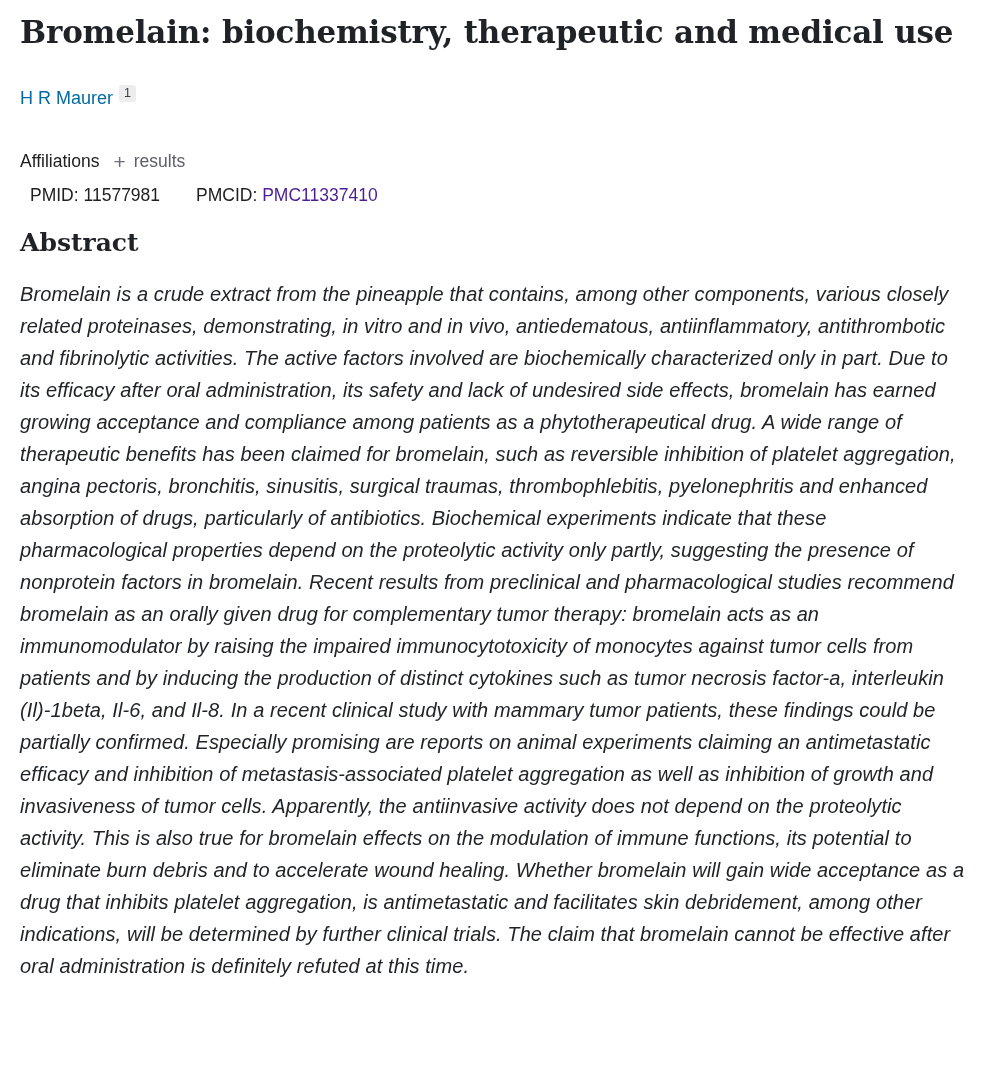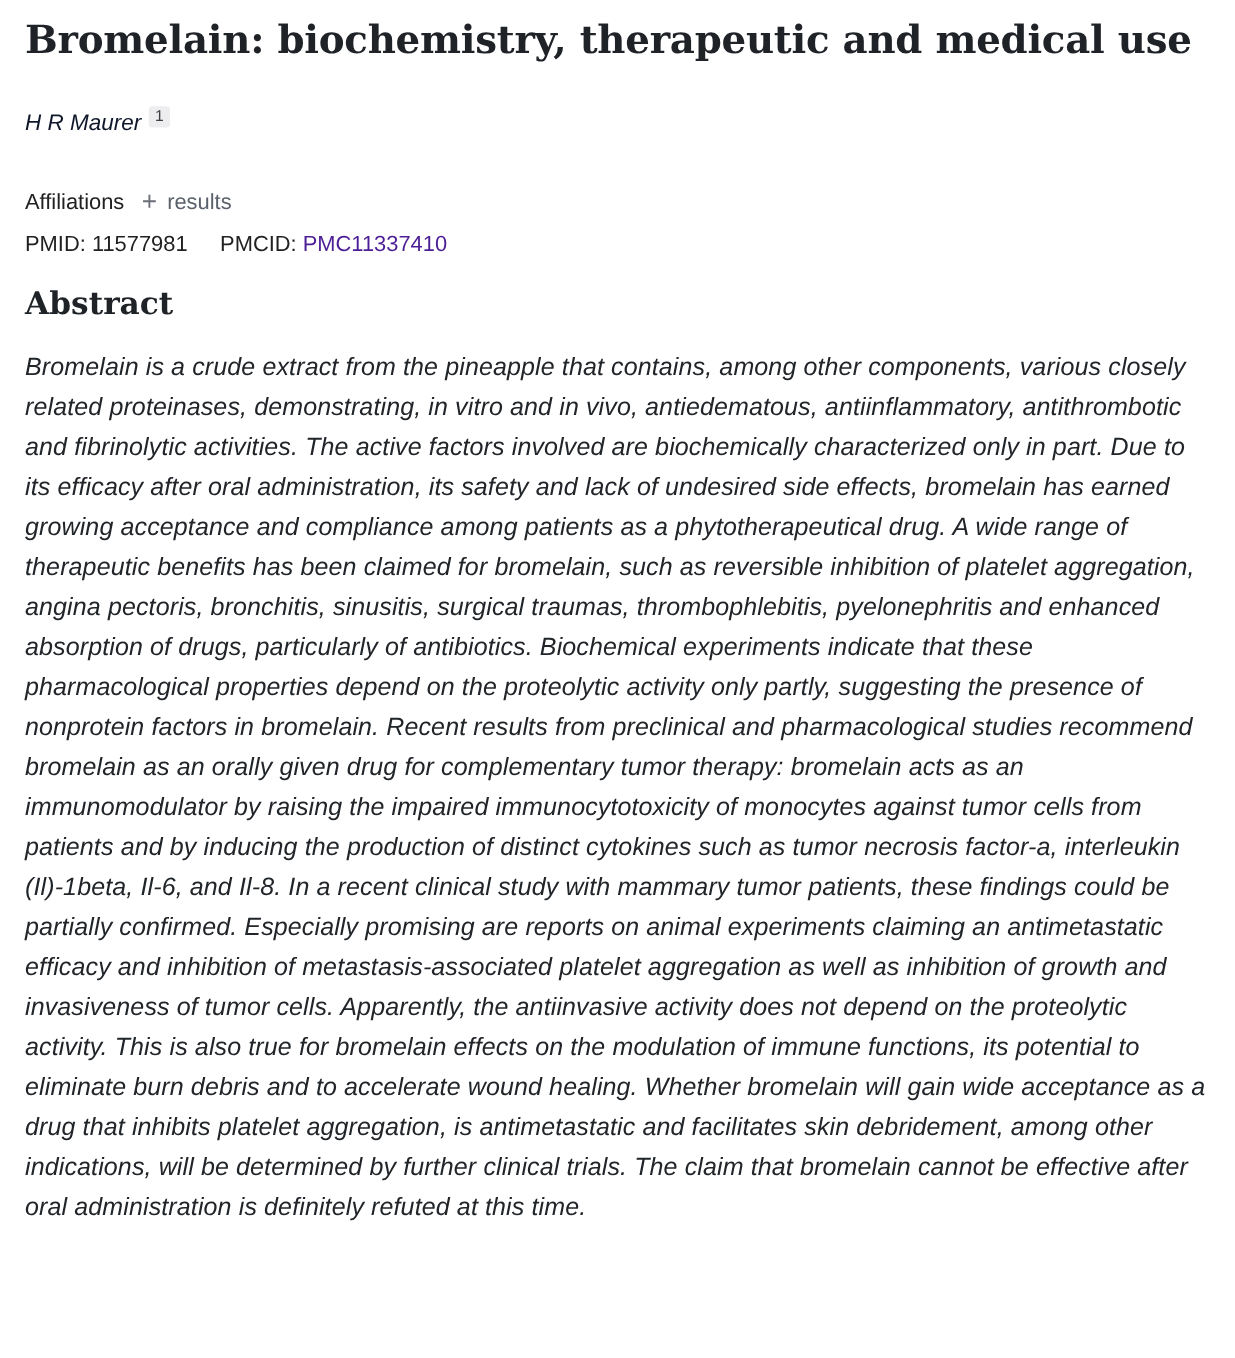--- a/index.html
+++ b/index.html
@@ -23,24 +23,23 @@
     color: #1f2328;
     letter-spacing: -0.2px;
     max-width: 952px;
   }
   .authors-row {
     margin-top: 30px;
     font-size: 18px;
     line-height: 24px;
   }
   .author-link {
-    color: #0f172a;
+    color: #0369a1;
     text-decoration: none;
     cursor: pointer;
-    font-style: italic;
   }
   .author-sup {
     display: inline-block;
     font-size: 12.5px;
     line-height: 17px;
     color: #3c4043;
     background: #ededf0;
     border-radius: 3px;
     padding: 0 5px;
     margin-left: 6px;
@@ -72,21 +71,21 @@
     margin-right: 8px;
     font-weight: 400;
   }
   .ids-row {
     margin-top: 11px;
     font-size: 17.5px;
     line-height: 23px;
     display: flex;
     gap: 26px;
   }
-  .id-group { white-space: nowrap; }
+  .id-group { white-space: nowrap; margin-left: 10px; }
   .id-label { color: #212121; }
   .id-value { color: #212121; }
   .id-link {
     color: #4c1d95;
     text-decoration: none;
     cursor: pointer;
   }
   .abstract-heading {
     font-family: "DejaVu Serif", serif;
     font-weight: 700;

